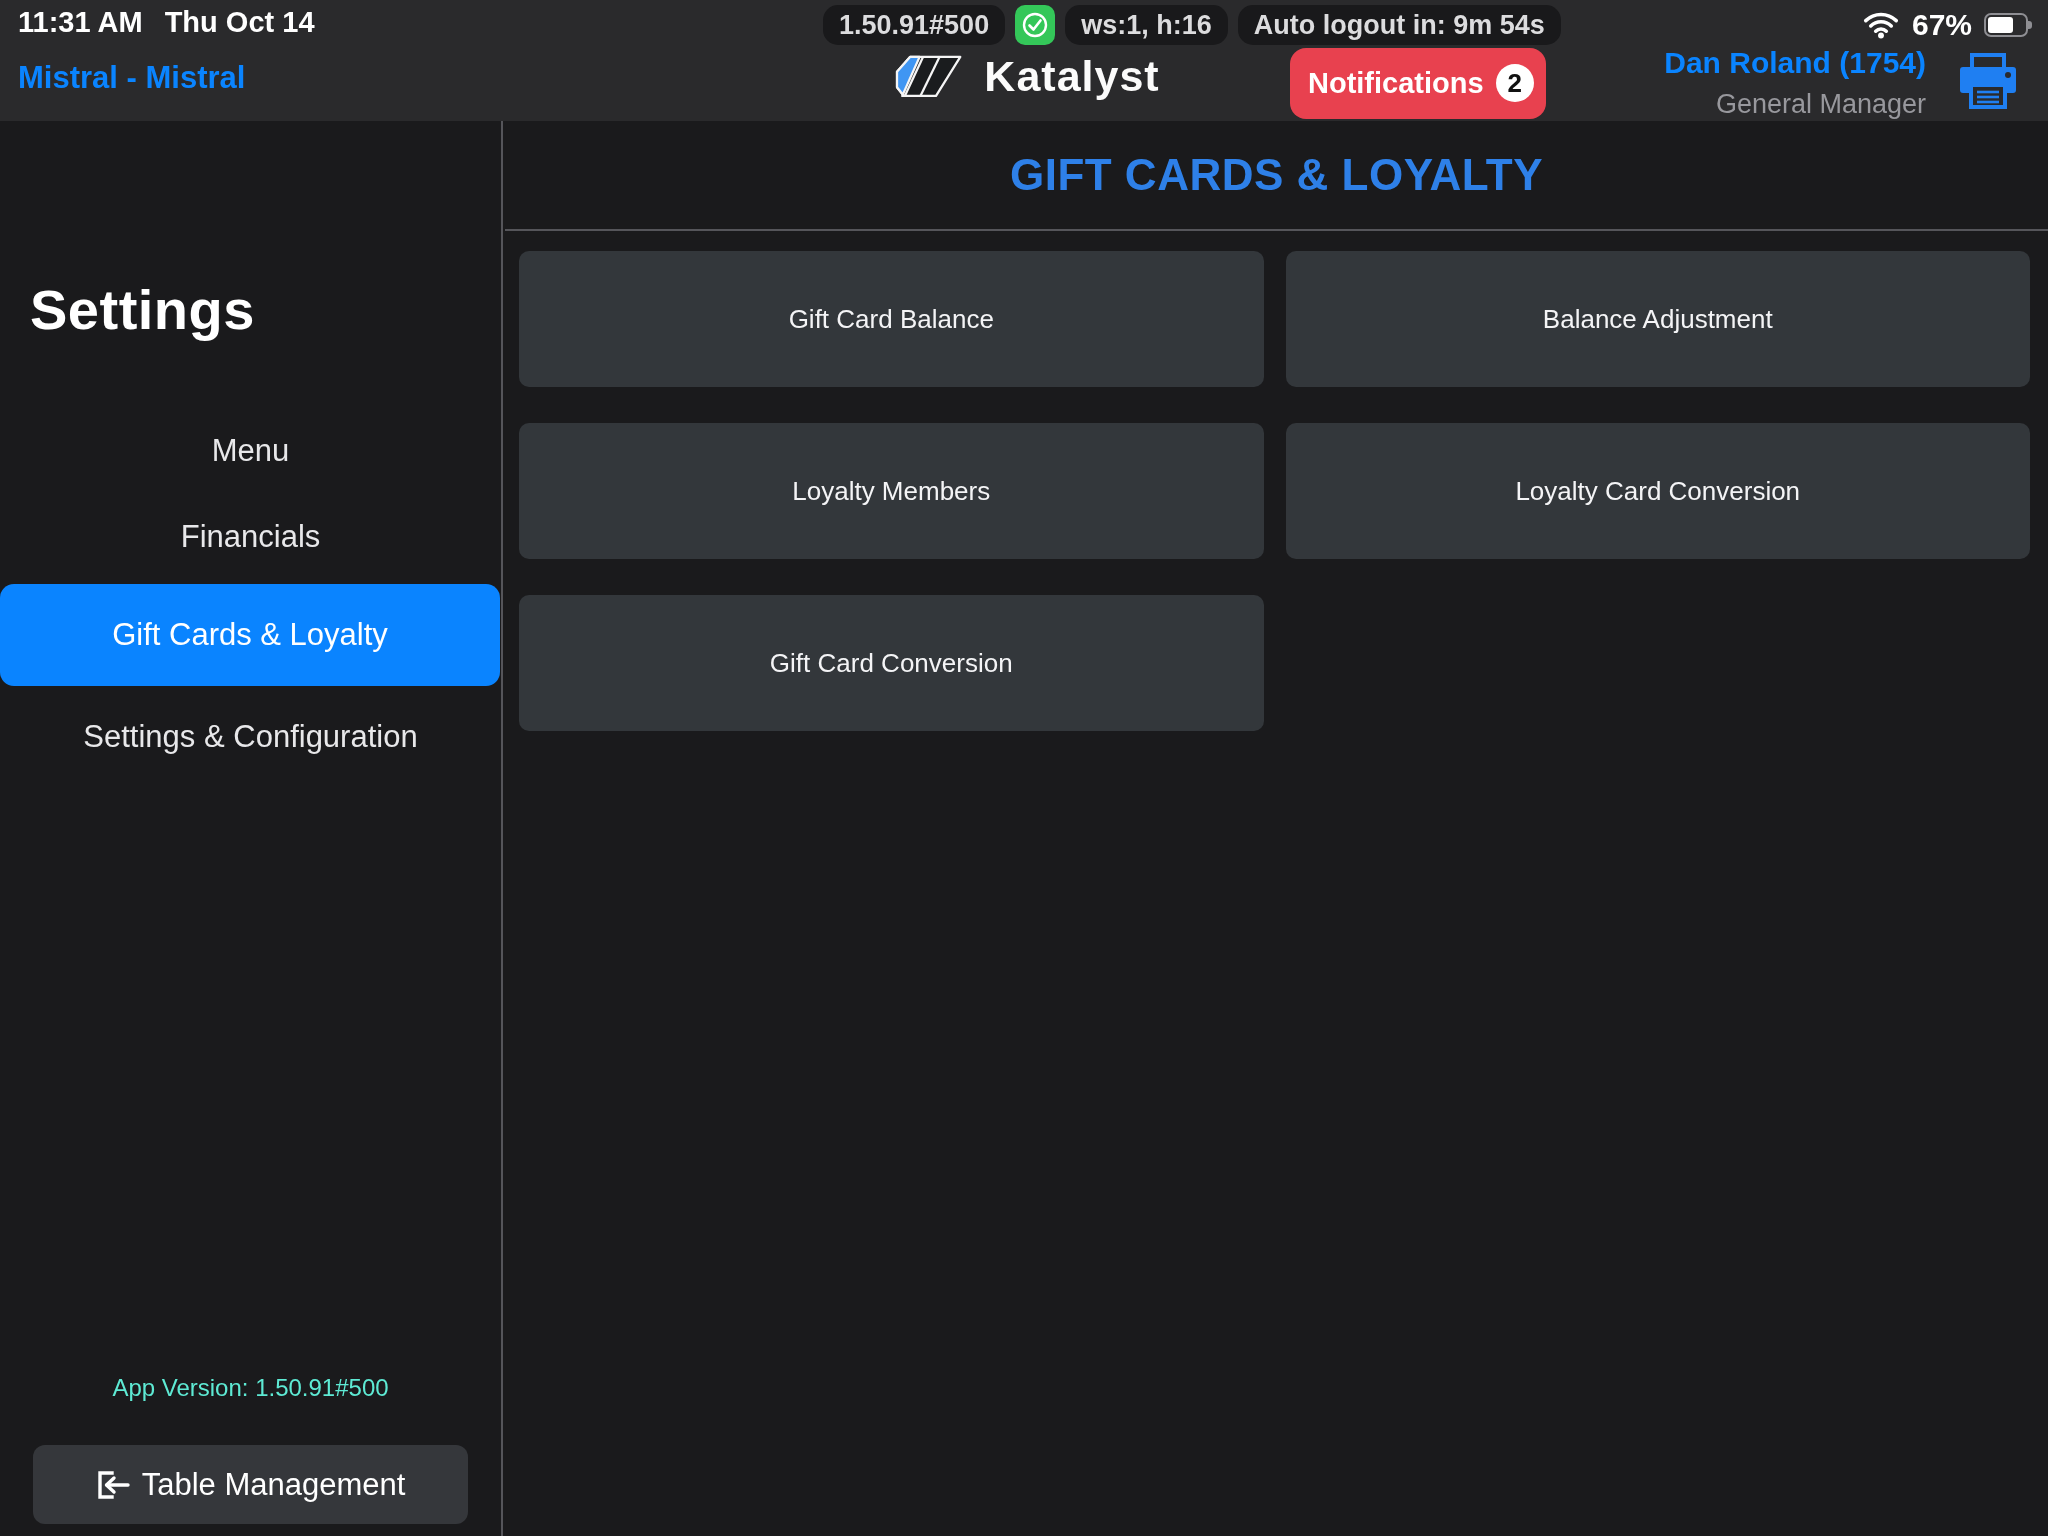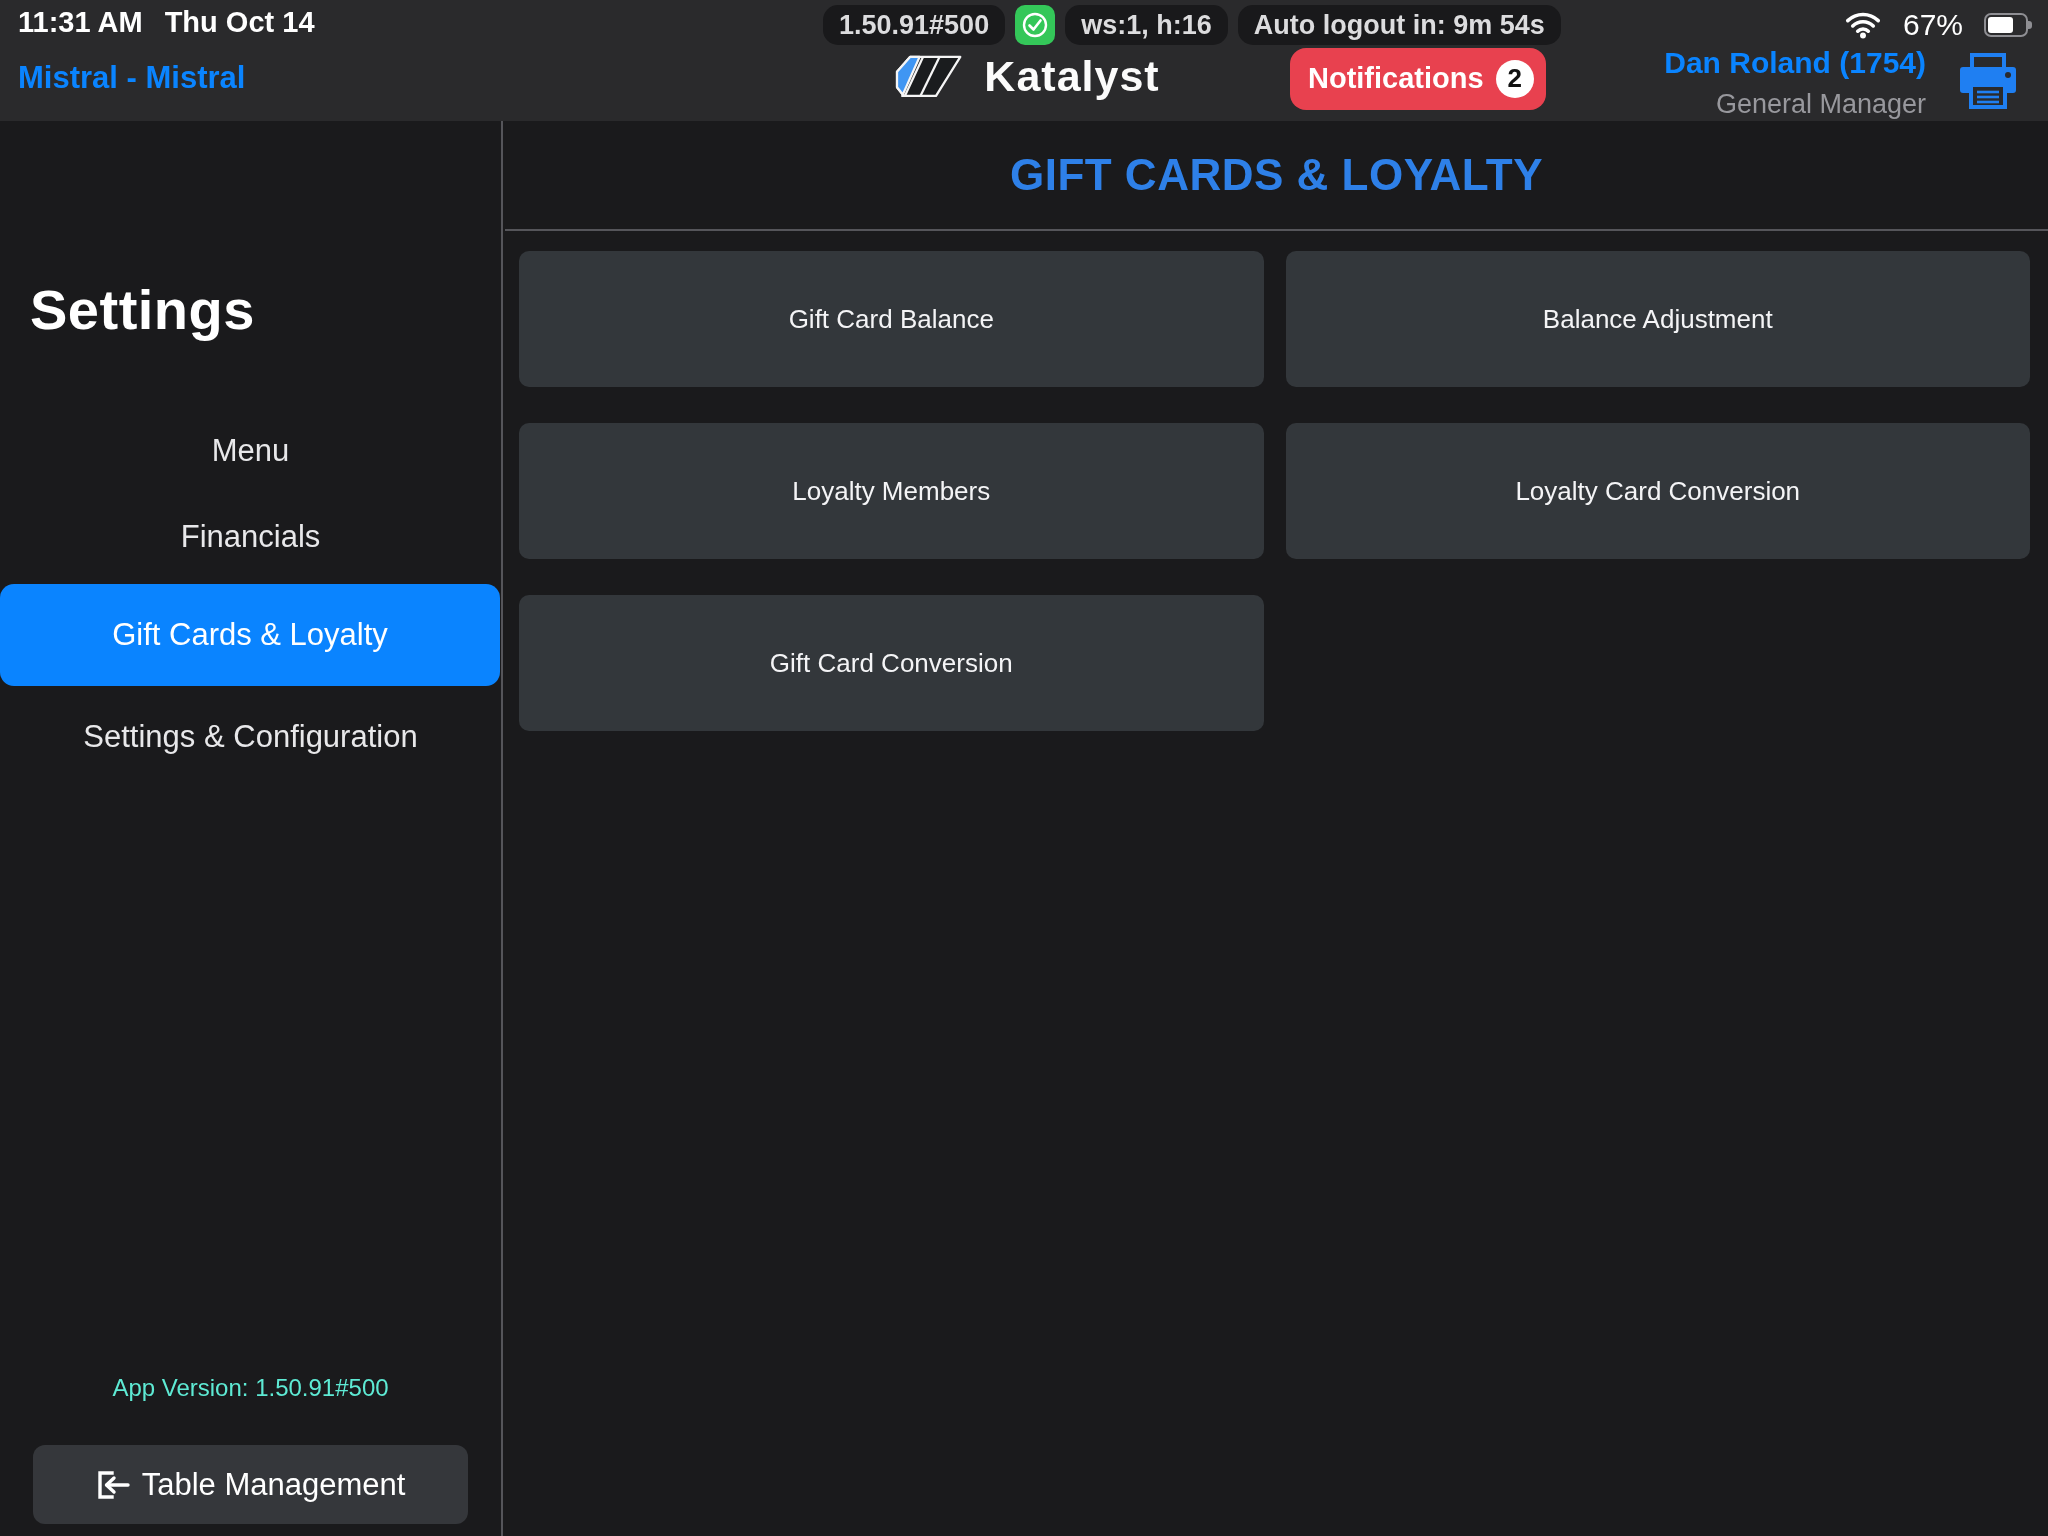--- a/index.html
+++ b/index.html
@@ -33,22 +33,22 @@
     background:var(--pill_bg);border-radius:15px;height:40px;
     display:flex;align-items:center;padding:0 16px;
     font-size:27px;font-weight:600;color:#dcdcde;white-space:nowrap;
   }
   .green-badge{
     width:40px;height:40px;border-radius:10px;background:var(--badge_green);
     display:flex;align-items:center;justify-content:center;
   }
   .status-right{
     position:absolute;right:16px;top:4px;height:42px;
-    display:flex;align-items:center;gap:21px;
-    font-size:30px;font-weight:400;color:#fff;
+    display:flex;align-items:center;gap:12px;
+    font-size:30px;font-weight:700;color:#fff;
   }
   .battery{position:relative;width:48px;height:24px;}
   .battery .case{
     position:absolute;left:0;top:0;width:44px;height:24px;
     border:2px solid #8e8e93;border-radius:7px;
   }
   .battery .fill{
     position:absolute;left:4px;top:4px;width:25px;height:16px;
     background:#fff;border-radius:3px;
   }
@@ -59,21 +59,21 @@
   .store-name{
     position:absolute;left:18px;top:60px;
     font-size:31px;font-weight:700;color:var(--accent_blue);
   }
   .brand{
     position:absolute;left:50%;top:50px;transform:translateX(-50%);
     display:flex;align-items:center;gap:18px;
   }
   .brand-name{font-size:43px;font-weight:600;color:#fbfbfb;letter-spacing:1px;}
   .notifications-btn{
-    position:absolute;left:1290px;top:48px;height:62px;border-radius:16px;
+    position:absolute;left:1290px;top:48px;height:71px;border-radius:16px;
     background:var(--notification_red);border:none;cursor:pointer;
     display:flex;align-items:center;gap:12px;padding:0 12px 1px 18px;
     font-family:inherit;
   }
   .notifications-btn .label{font-size:29px;font-weight:700;color:#fff;}
   .notifications-btn .count{
     width:38px;height:38px;border-radius:50%;background:#fff;color:#111;
     display:flex;align-items:center;justify-content:center;
     font-size:26px;font-weight:800;
   }

